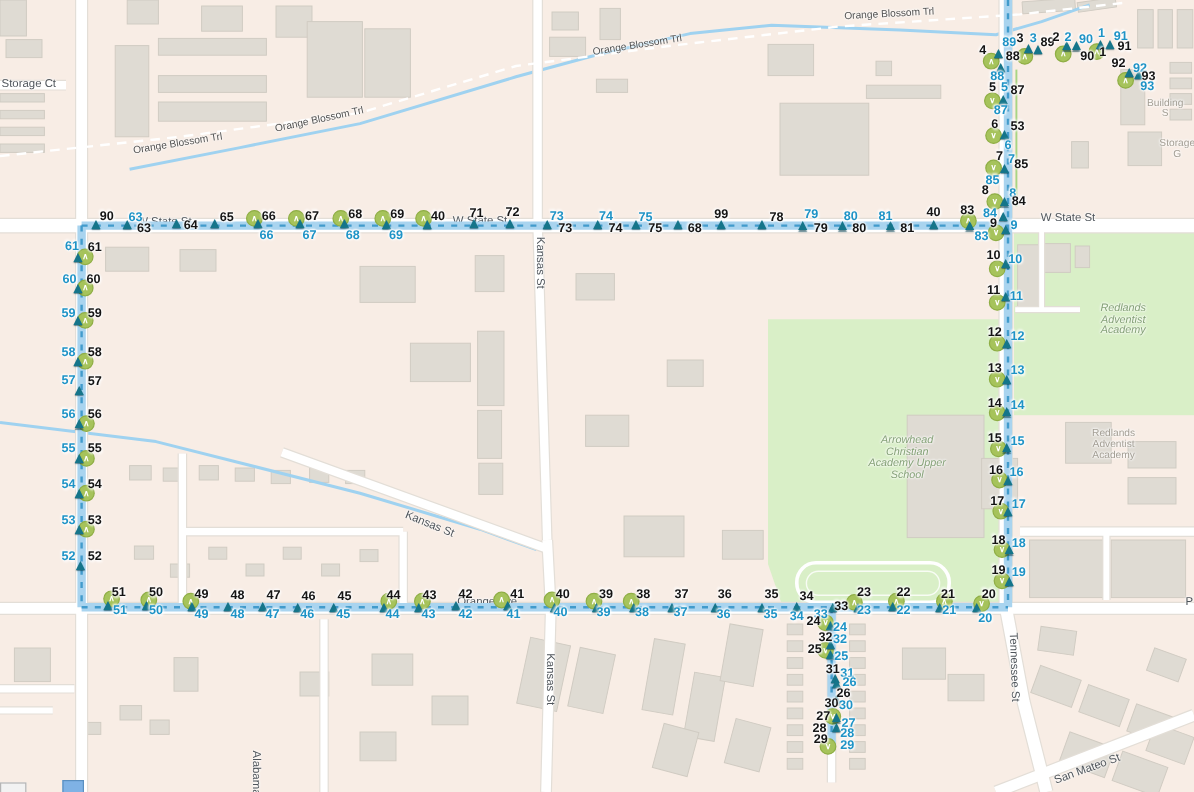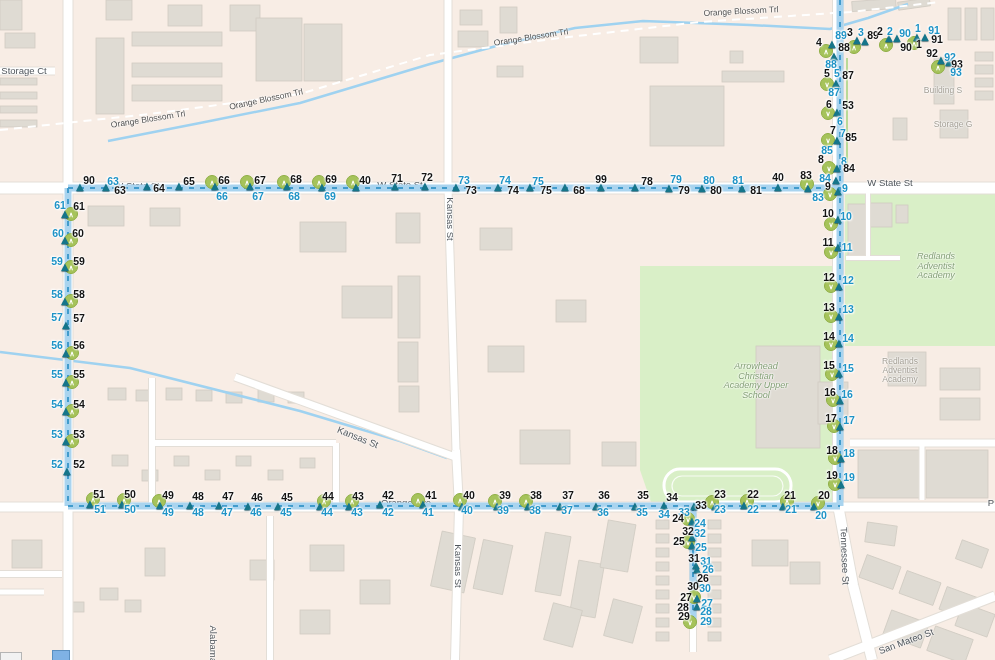--- a/index.html
+++ b/index.html
@@ -11,21 +11,21 @@
   #route-svg{z-index:2;}
   #labels{position:absolute;inset:0;z-index:3;}
   #markers{position:absolute;inset:0;z-index:4;}
   .lbl{position:absolute;white-space:pre;color:#5c5c5c;font-size:9.5px;
        text-shadow:0 0 2px #fff,0 0 2px #fff,0 0 3px #fff;}
   .road-lbl{color:#4f555b;}
   .path-lbl{font-size:8.5px;color:#515151;}
   .green-label{color:#84a076;font-style:italic;font-size:9px;text-align:center;
        line-height:9.5px;white-space:pre-line;}
   .building-label{color:#a39e94;font-size:8.5px;text-align:center;line-height:9px;
-       white-space:pre-line;}
+       white-space:pre-line;margin-left:28px;}
   .num{position:absolute;font-size:10.5px;font-weight:bold;line-height:10px;
        text-shadow:0 0 2px #fff,0 0 2px #fff,1px 1px 2px #fff,-1px -1px 2px #fff;z-index:6;}
   .num.black{color:var(--label-black,#141414);}
   .num.cyan{color:var(--label-cyan,#1e93c6);}
   .tri{position:absolute;font-size:13px;line-height:12px;color:var(--marker-teal,#15758a);
        text-shadow:0 1px 1px rgba(6,62,77,.6);z-index:5;}
   .stopcircle{position:absolute;width:12px;height:12px;border-radius:50%;
        background:var(--marker-green,#a6c35b);border:1px solid #8fae45;z-index:4;
        display:flex;align-items:center;justify-content:center;
        color:#fff;font-size:7px;font-weight:bold;line-height:1;}

